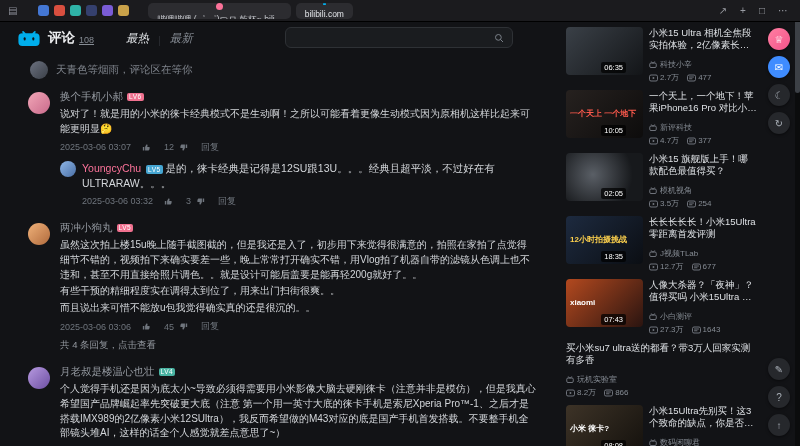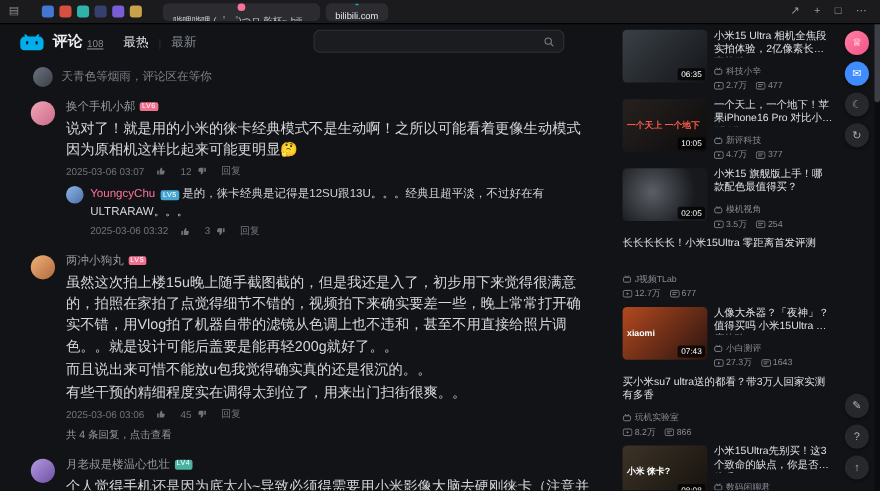--- a/index.html
+++ b/index.html
@@ -18,55 +18,55 @@
   .bar-ico { color:#9a9da4; font-size:10px; padding:0 4px; }
 
   
   .page { position:absolute; top:22px; left:0; right:0; bottom:0; background:#121316; overflow:hidden; }
 
   
   .comments-col { position:absolute; left:0; top:0; width:562px; bottom:0; overflow:hidden; }
   .c-header { height:32px; display:flex; align-items:center; padding-left:18px; position:relative; }
   .c-title { font-size:13.5px; font-weight:bold; color:#ecedef; margin-left:8px; }
   .c-count { font-size:9px; color:#868c94; margin:3px 0 0 4px;text-decoration:underline; }
-  .c-tabs { display:flex; align-items:flex-end; margin-left:18px; font-size:11.5px; }
+  .c-tabs { display:flex; align-items:flex-end; margin-left:32px; font-size:11.5px;font-style:italic; }
   .c-tab { color:#868c94; cursor:pointer; }
   .c-tab.active { color:#e2e5e8; }
   .tab-div { color:#2c2f34; margin:0 9px; font-size:10px; }
   .search-box { position:absolute; left:285px; top:5px; width:228px; height:21px; background:#1a1c1f; border:1px solid #2e3135; border-radius:6px; display:flex; align-items:center; }
   .search-box input { flex:1; background:transparent; border:none; outline:none; color:#d3d6da; font-size:10px; padding:0 8px; }
   .search-ico { color:#7a8088; margin-right:8px; display:flex; }
 
   .comments-list { padding:2px 0 0 28px; }
   .notice { display:flex; align-items:center; gap:8px; padding:5px 0 4px 2px; color:#7d828a; font-size:10.5px; }
   .notice .n-avatar { width:18px; height:18px; border-radius:50%; }
   .comment { position:relative; padding:7px 26px 6px 32px; }
   .avatar { position:absolute; left:0; top:9px; width:22px; height:22px; border-radius:50%; cursor:pointer; }
   .name-row { display:flex; align-items:center; gap:4px; font-size:10.5px; color:#9499a0; }
   .uname { cursor:pointer; }
   .badge { font-size:6.5px; color:#fff; border-radius:2px; padding:1px 2px; line-height:1; letter-spacing:.5px; }
-  .c-text { margin-top:3px; font-size:13px; line-height:1.48; color:#d3d6da; }
+  .c-text { margin-top:3px; font-size:10px; line-height:1.48; color:#d3d6da; }
   .c-text p + p { margin-top:2px; }
   .c-foot { display:flex; align-items:center; margin-top:4px; color:#6f757d; font-size:9px; gap:5px; }
   .foot-time { margin-right:6px; }
   .icon-btn { display:flex; align-items:center; gap:13px; color:#6f757d; cursor:pointer; }
   .icon-btn svg { display:block; }
   .thumb-down svg { transform:rotate(180deg); }
   .reply-link { margin-left:8px; cursor:pointer; }
   .reply-item { position:relative; margin-top:7px; padding-left:22px; font-size:10.5px; line-height:1.45; }
   .reply-item .avatar { width:16px; height:16px; top:0; }
   .r-name { color:#fb7299; cursor:pointer; margin-right:2px; }
   .r-text { color:#d3d6da; }
   .view-more { margin-top:6px; font-size:9.5px; color:#9499a0; cursor:pointer; }
 
   
   .videos { position:absolute; left:566px; top:5px; width:191px; }
   .vcard { display:flex; gap:6px; margin-bottom:7px; cursor:pointer; }
   .vthumb { flex:0 0 77px; height:48px; border-radius:4px; position:relative; overflow:hidden; background:#24262a; }
-  .vdur { position:absolute; right:2px; bottom:2px; background:rgba(0,0,0,.72); color:#fff; font-size:7.5px; line-height:1.5; padding:0 3px; border-radius:2px; }
+  .vdur { position:absolute; right:17px; bottom:2px; background:rgba(0,0,0,.72); color:#fff; font-size:7.5px; line-height:1.5; padding:0 3px; border-radius:2px; }
   .voverlay { position:absolute; left:4px; top:50%; transform:translateY(-50%); font-weight:bold; font-size:8px; line-height:1.25; max-width:68px; }
   .vinfo { flex:1; min-width:0; display:flex; flex-direction:column; }
   .vtitle { font-size:9.5px; color:#dde0e4; line-height:1.28; height:25px; overflow:hidden; display:-webkit-box; -webkit-line-clamp:2; -webkit-box-orient:vertical; }
   .vup { display:flex; align-items:center; gap:3px; color:#868c94; font-size:8px; margin-top:7px; }
   .vstats { display:flex; align-items:center; gap:8px; color:#868c94; font-size:8px; margin-top:2px; }
   .vstat { display:flex; align-items:center; gap:2px; }
   .vstat svg, .vup svg { display:block; }
 
   
   .rail-top, .rail-bottom { position:absolute; right:10px; display:flex; flex-direction:column; gap:6px; align-items:center; z-index:20; }
@@ -189,22 +189,22 @@
       </div>
 
       <div class="comment">
         <span class="avatar" style="background:linear-gradient(135deg,#f0b27a,#b06a3c)"></span>
         <div class="name-row">
           <span class="uname">两冲小狗丸</span>
           <span class="badge" style="background:#f0718f">LV5</span>
         </div>
         <div class="c-text">
           <p>虽然这次拍上楼15u晚上随手截图截的，但是我还是入了，初步用下来觉得很满意的，拍照在家拍了点觉得细节不错的，视频拍下来确实要差一些，晚上常常打开确实不错，用Vlog拍了机器自带的滤镜从色调上也不违和，甚至不用直接给照片调色。。就是设计可能后盖要是能再轻200g就好了。。</p>
+          <p>有些干预的精细程度实在调得太到位了，用来出门扫街很爽。。</p>
           <p>而且说出来可惜不能放u包我觉得确实真的还是很沉的。。</p>
-          <p>有些干预的精细程度实在调得太到位了，用来出门扫街很爽。。</p>
         </div>
         <div class="c-foot">
           <span class="foot-time">2025-03-06 03:06</span>
           <span class="icon-btn">
             <svg width="9" height="9" viewBox="0 0 16 16">
                 <path d="M1.5 7h2.6v6.5H1.5zM5.5 13.5h5.8c.8 0 1.5-.6 1.6-1.4l.8-3.3c.2-1-.5-1.8-1.5-1.8H9.3l.6-2.7c.2-.9-.5-1.8-1.4-1.8-.4 0-.8.2-1 .6L5.5 7z" fill="currentColor"></path>
               </svg>
             <span>45</span>
           </span>
           <span class="icon-btn thumb-down">
@@ -327,20 +327,24 @@
                 <rect x="1" y="1" width="16" height="12" rx="3" fill="none" stroke="currentColor" stroke-width="1.6"></rect>
                 <path d="M5 5h8M5 8.5h5" stroke="currentColor" stroke-width="1.6" stroke-linecap="round"></path>
               </svg>
               <span>254</span>
             </span>
         </div>
       </div>
     </div>
 
     <div class="vcard">
+      <div class="vthumb" style="background:linear-gradient(135deg,#1d2a3f,#0b0e13)">
+        <span class="voverlay" style="color:#ffd24d">12小时拍摄挑战</span>
+        <span class="vdur">18:35</span>
+      </div>
       <div class="vinfo">
         <div class="vtitle">长长长长长！小米15Ultra 零距离首发评测</div>
         <div class="vup">
             <svg width="8" height="8" viewBox="0 0 16 16">
               <rect x="1.5" y="4" width="13" height="9" rx="2.5" fill="none" stroke="currentColor" stroke-width="1.6"></rect>
               <path d="M5 1.5L7 4M11 1.5L9 4" stroke="currentColor" stroke-width="1.6" stroke-linecap="round"></path>
             </svg>
             <span>J视频TLab</span>
           </div>
         <div class="vstats">

